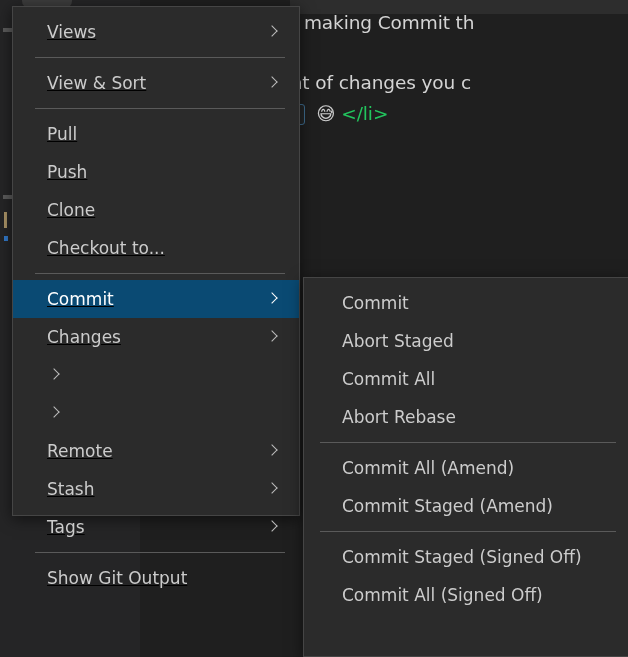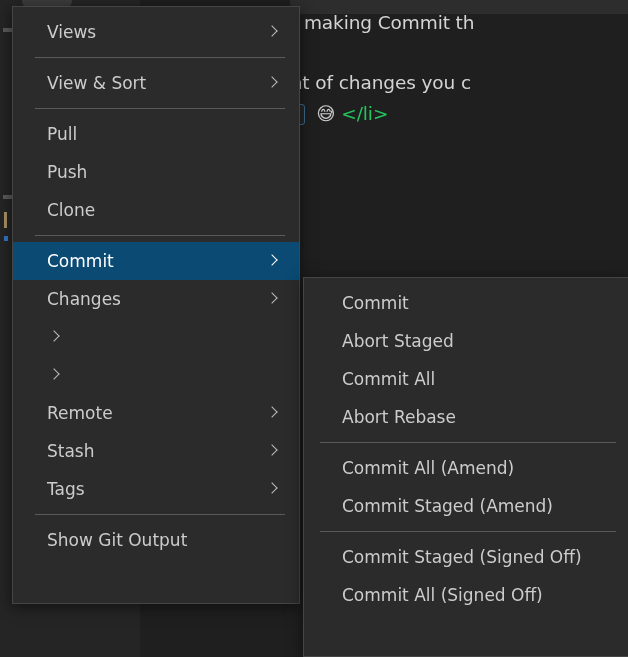--- a/index.html
+++ b/index.html
@@ -131,21 +131,22 @@
     border: 1px solid #454545;
     box-shadow: 0 3px 14px rgba(0,0,0,.55);
     padding: 6px 0;
     box-sizing: border-box;
   }
 
   #main-menu {
     left: 12px;
     top: 6px;
     width: 288px;
-    height: 598px;
+    height: 510px;
+    text-decoration: underline;
   }
 
   #sub-menu {
     left: 303px;
     top: 277px;
     width: 325px;
     height: 380px;
     border-right: none;
   }
 
@@ -249,20 +250,23 @@
       <div class="menu-sep"></div>
       <div class="menu-item">
         <span class="label">Pull</span>
       </div>
       <div class="menu-item">
         <span class="label">Push</span>
       </div>
       <div class="menu-item">
         <span class="label">Clone</span>
       </div>
+      <div class="menu-item">
+        <span class="label">Checkout to...</span>
+      </div>
       <div class="menu-sep"></div>
       <div class="menu-item selected">
         <span class="label">Commit</span>
         <span class="chevron"></span>
       </div>
       <div class="menu-item">
         <span class="label">Changes</span>
         <span class="chevron"></span>
       </div>
       <div class="menu-item">

